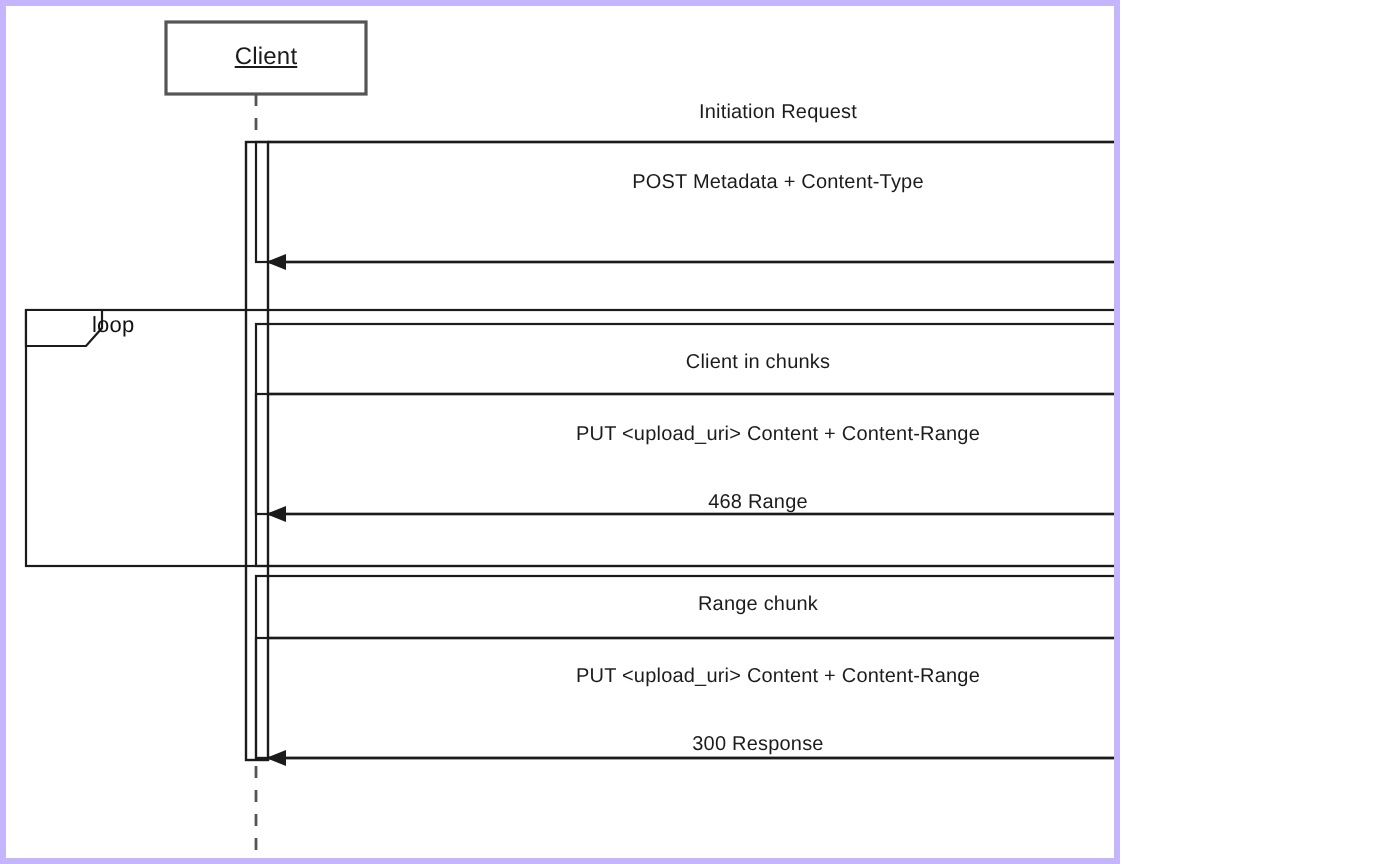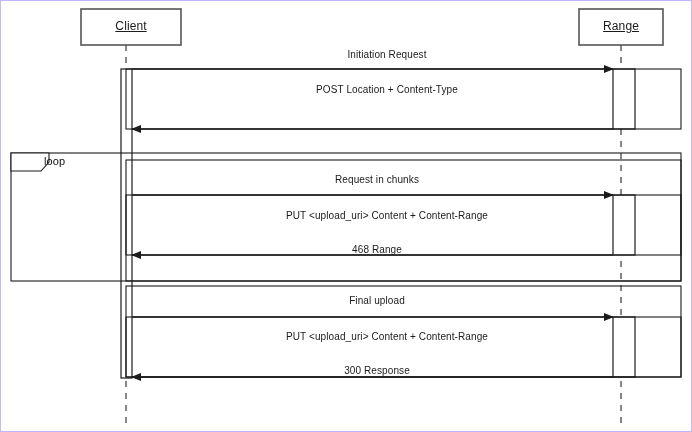--- a/index.html
+++ b/index.html
@@ -2,24 +2,24 @@
 <html><head>
 <meta charset="utf-8">
 <style>
   html, body {
     margin: 0;
     padding: 0;
     background: #ffffff;
   }
   #canvas {
     position: relative;
-    width: 692px;
+    width: 560px;
     height: 432px;
     background: #ffffff;
-    border: 1px solid #c4b5fd;
+    border: 3px solid #c4b5fd;
     box-sizing: border-box;
     font-family: "Liberation Sans", sans-serif;
     overflow: hidden;
   }
   #svg-layer {
     position: absolute;
     left: 0;
     top: 0;
     width: 692px;
     height: 432px;
@@ -100,30 +100,30 @@
 
     <line x1="612" y1="376" x2="131" y2="376" stroke="#1b1b1b" stroke-width="1.3" marker-end="url(#arrowFilled)"></line>
   </svg>
 
   <div class="lbl actor-label centered" style="left:130px; top:18px;">Client</div>
 
   <div class="lbl actor-label centered" style="left:620px; top:18px;">Range</div>
 
   <div class="lbl msg-label centered" style="left:386px; top:48px;">Initiation Request</div>
 
-  <div class="lbl msg-label centered" style="left:386px; top:83px;">POST Location + Content-Type</div>
+  <div class="lbl msg-label centered" style="left:386px; top:83px;">POST Metadata + Content-Type</div>
 
 
   <div class="lbl loop-label" style="left:15px; top:154px;margin-left:28px;">loop</div>
 
-  <div class="lbl msg-label centered" style="left:376px; top:173px;">Request in chunks</div>
+  <div class="lbl msg-label centered" style="left:376px; top:173px;">Client in chunks</div>
 
   <div class="lbl msg-label centered" style="left:386px; top:209px;">PUT &lt;upload_uri&gt; Content + Content-Range</div>
 
   <div class="lbl msg-label centered" style="left:376px; top:243px;">468 Range</div>
 
-  <div class="lbl msg-label centered" style="left:376px; top:294px;">Final upload</div>
+  <div class="lbl msg-label centered" style="left:376px; top:294px;">Range chunk</div>
 
   <div class="lbl msg-label centered" style="left:386px; top:330px;">PUT &lt;upload_uri&gt; Content + Content-Range</div>
 
   <div class="lbl msg-label centered" style="left:376px; top:364px;">300 Response</div>
 
 </div>
 
 </body></html>

